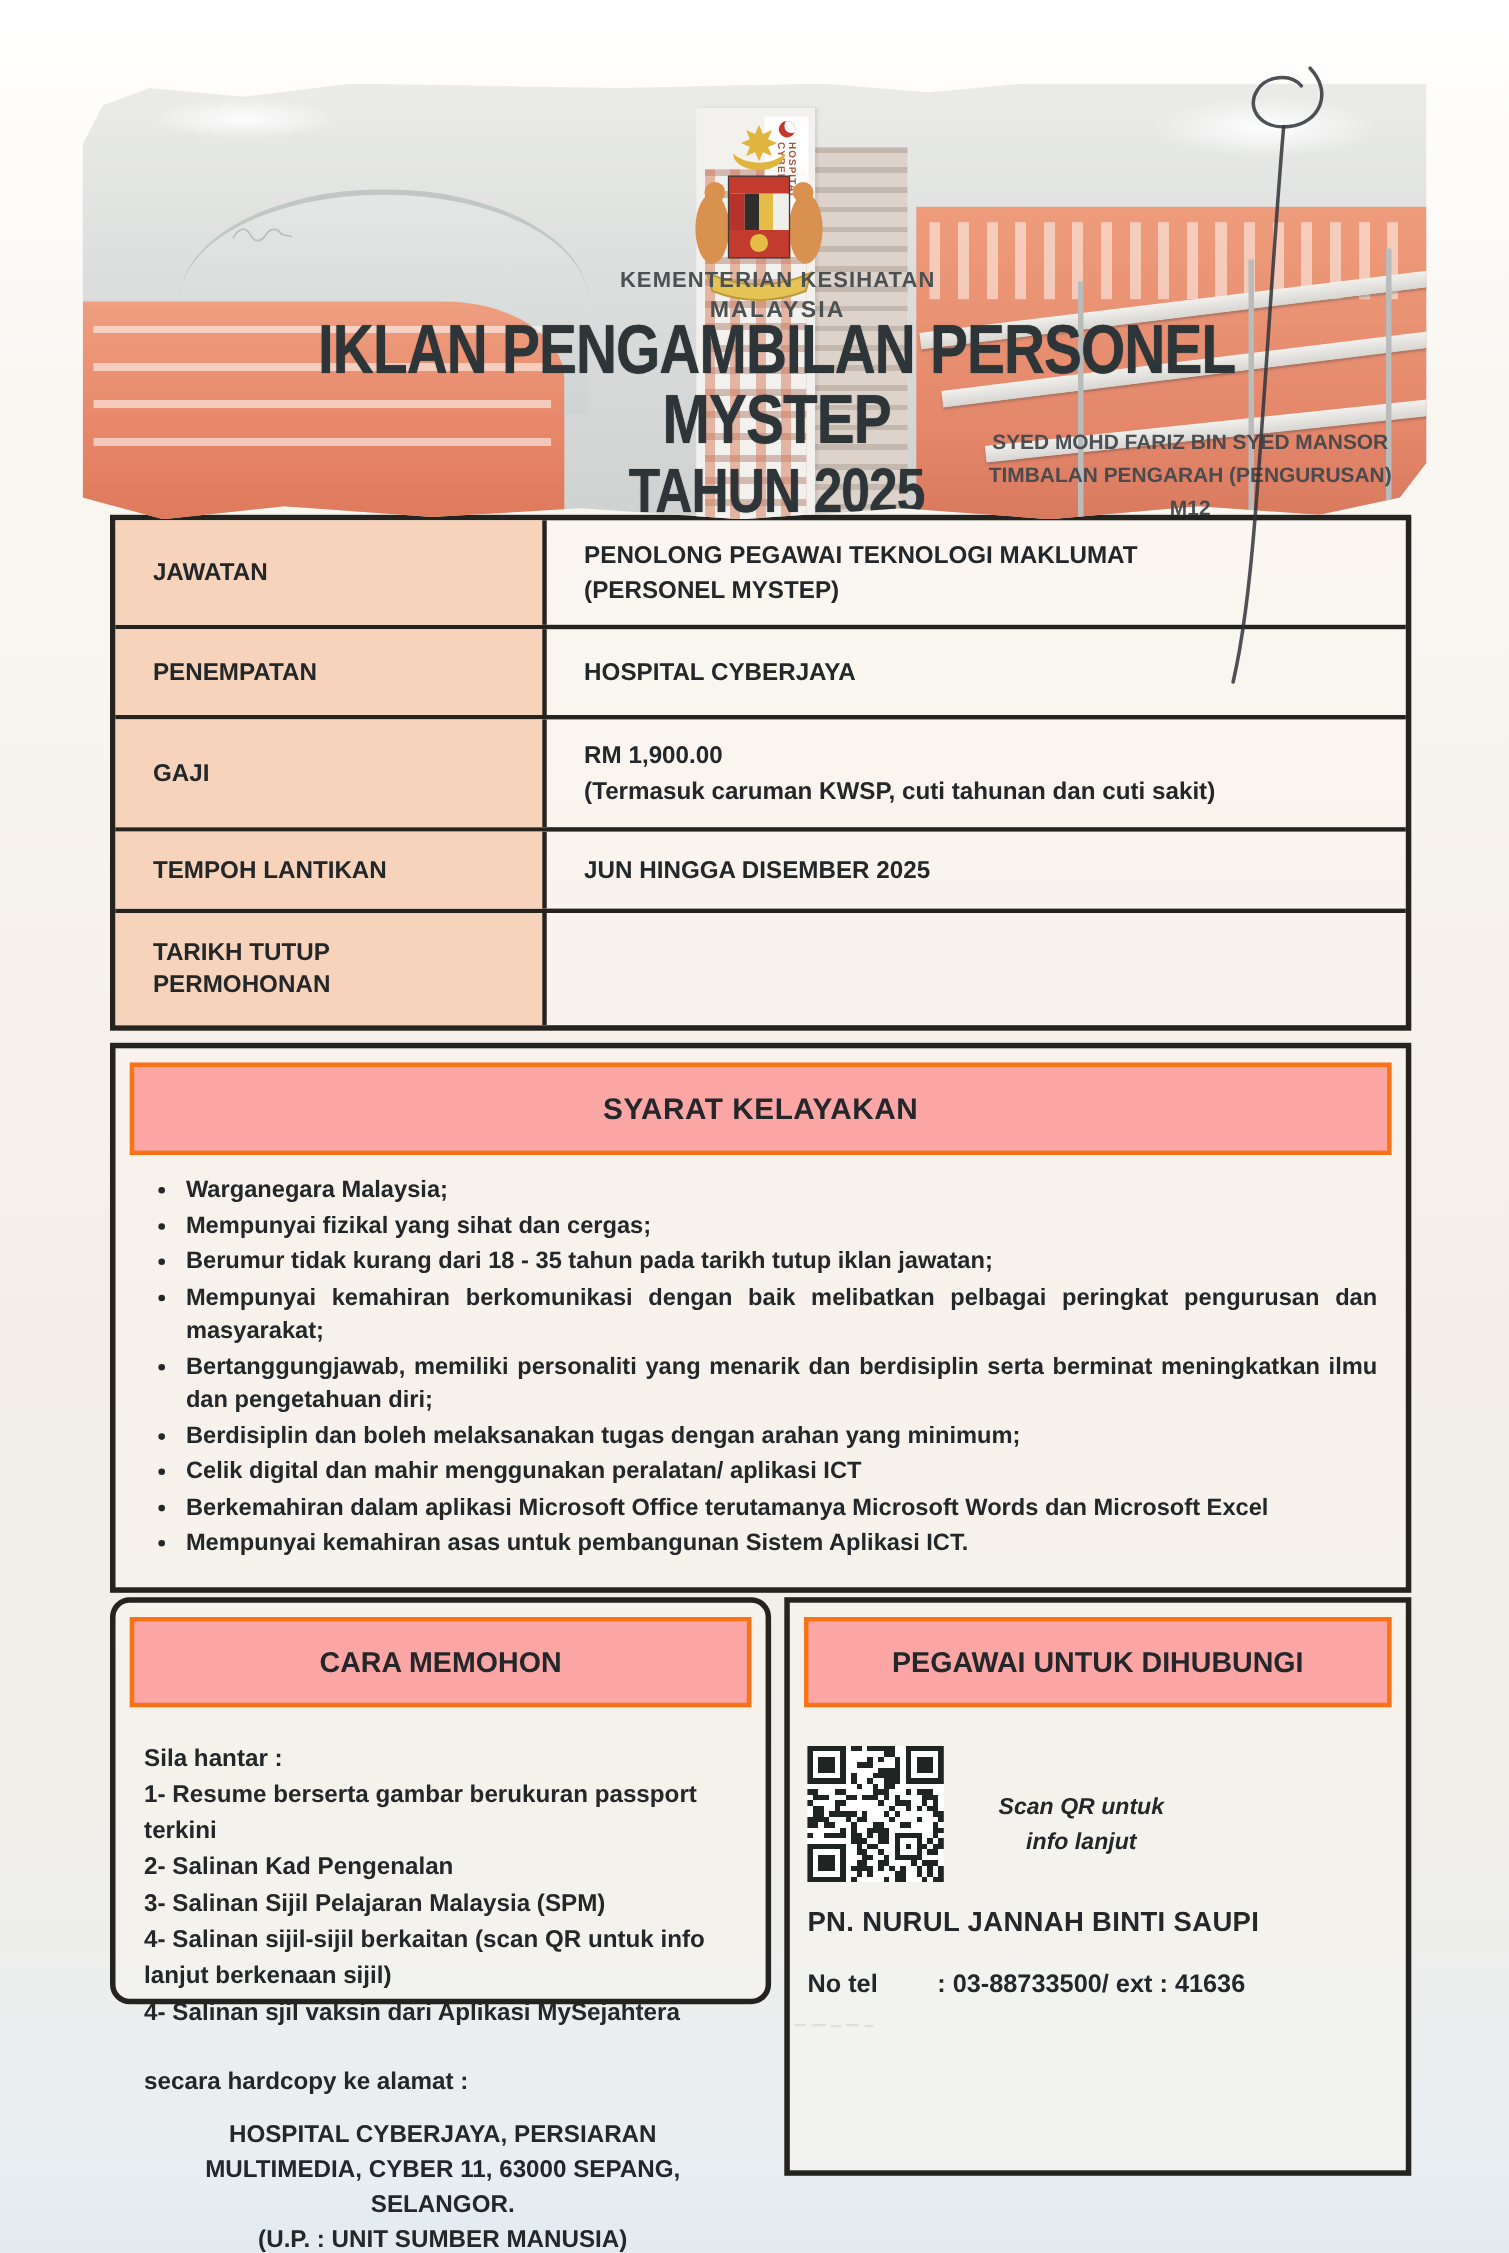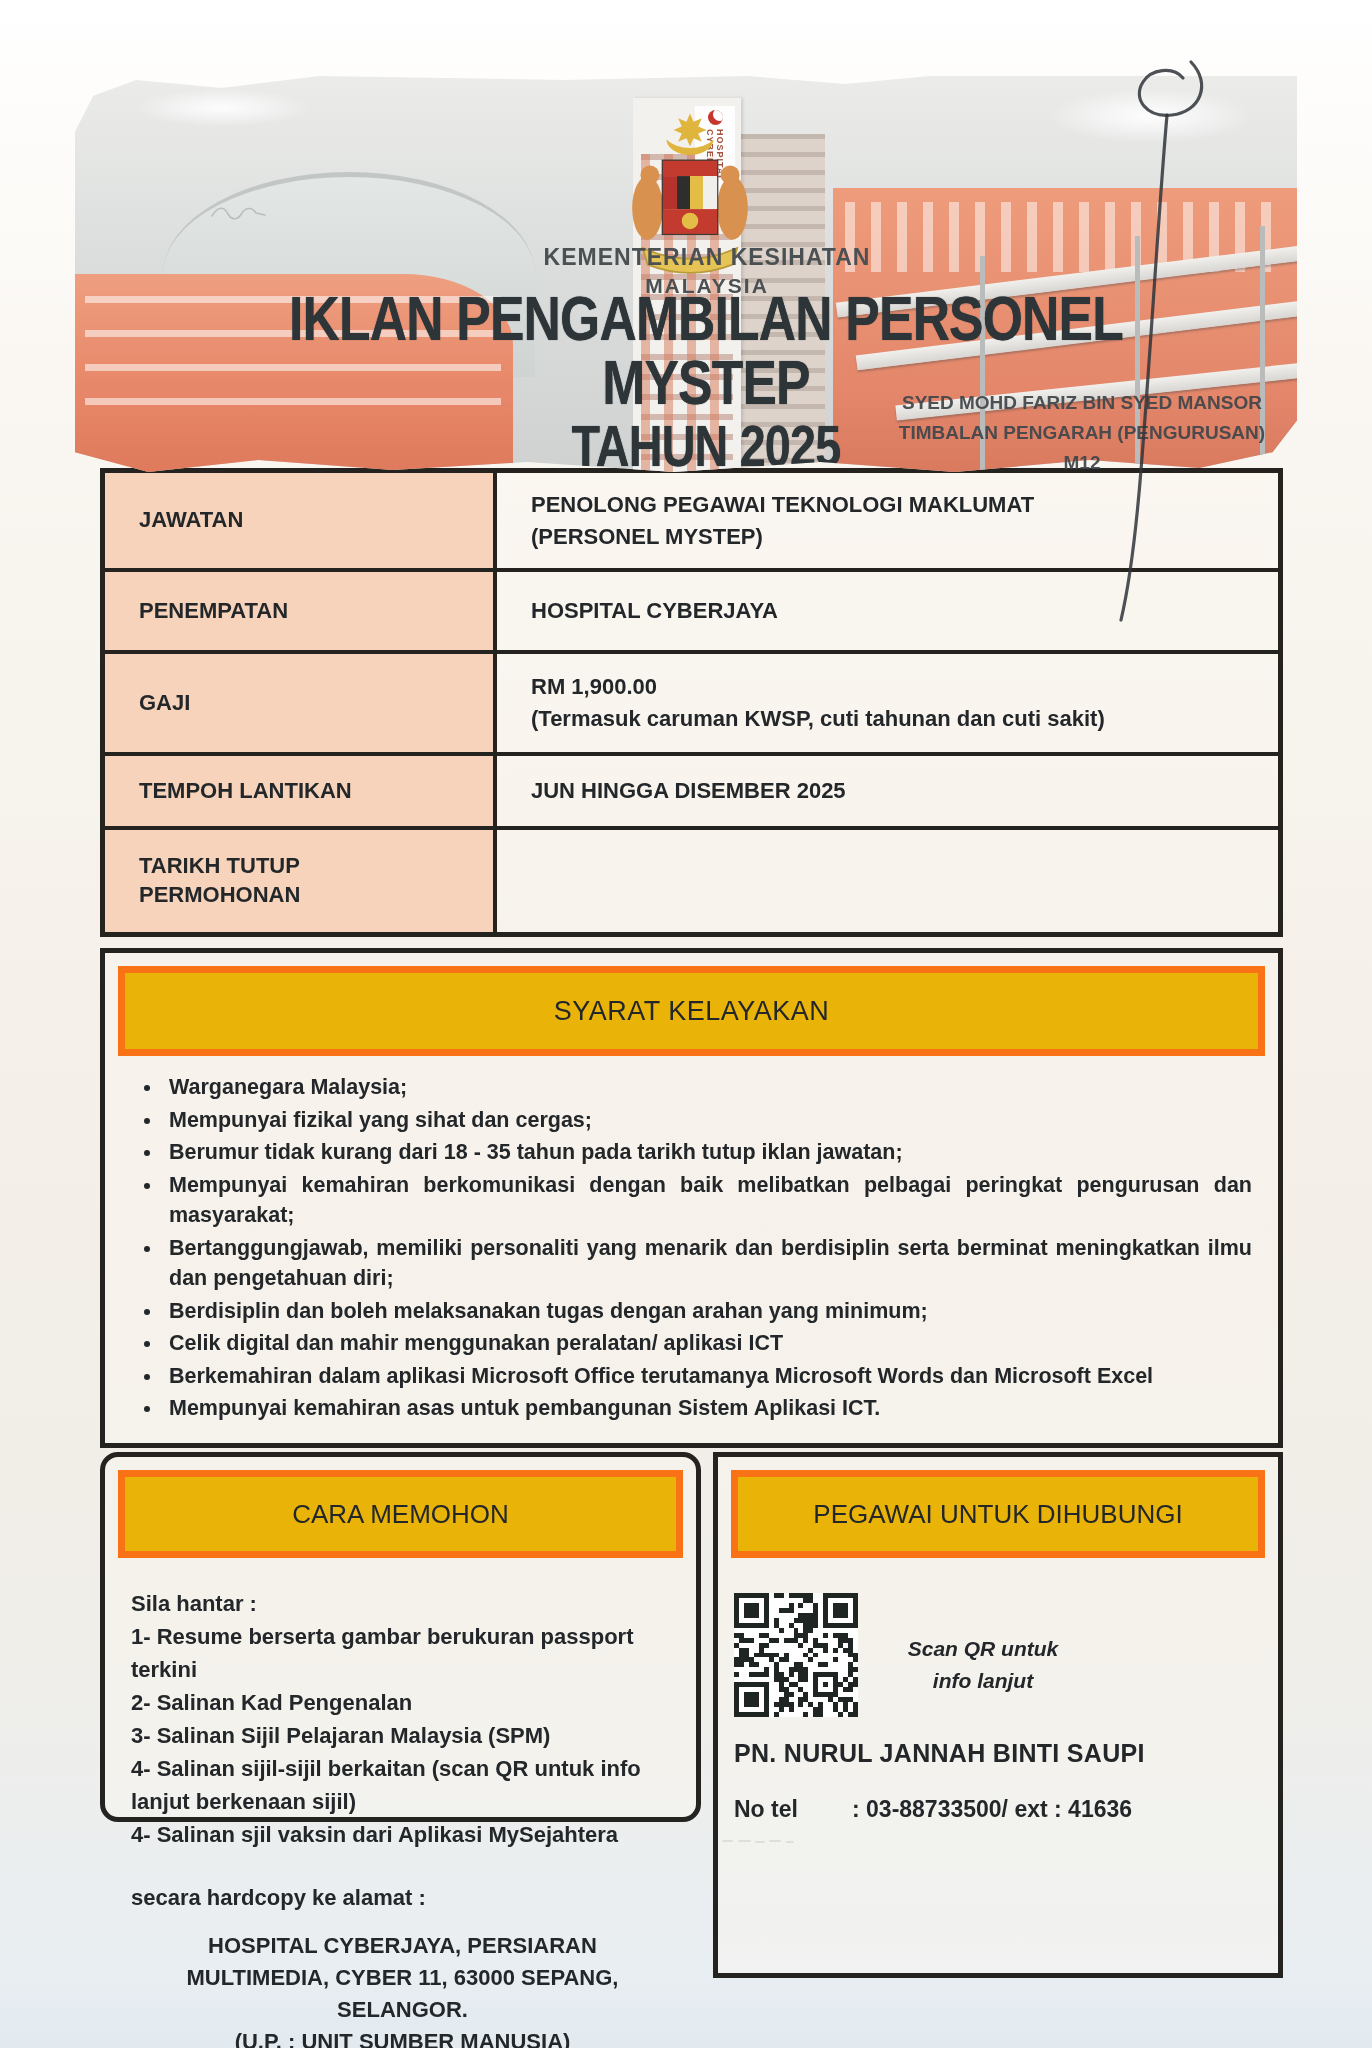--- a/index.html
+++ b/index.html
@@ -48,41 +48,41 @@
   .p1{left:905px;top:180px;height:216px;} .p2{left:1060px;top:160px;height:236px;} .p3{left:1185px;top:150px;height:246px;}
   .tower-sign{position:absolute;left:620px;top:30px;width:40px;height:110px;background:rgba(255,255,255,.92);
     display:flex;flex-direction:column;align-items:center;padding-top:4px;}
   .crescent{width:15px;height:15px;border-radius:50%;background:#c5372c;position:relative;overflow:hidden;flex:none;}
   .crescent:after{content:"";position:absolute;left:5px;top:-2px;width:13px;height:13px;border-radius:50%;background:#fff;}
   .tower-sign .vtxt{writing-mode:vertical-rl;font-size:9px;font-weight:bold;letter-spacing:1px;color:#a5533f;margin-top:4px;}
 
   .arms{position:absolute;left:556px;top:30px;width:118px;height:218px;}
 
   .ministry{position:absolute;left:21px;top:168px;width:100%;text-align:center;color:#4b5053;font-weight:bold;}
-  .ministry .l1{font-size:23px;letter-spacing:1px;}
+  .ministry .l1{font-size:20px;letter-spacing:1px;}
   .ministry .l2{font-size:21px;letter-spacing:2px;margin-top:3px;}
 
   .title-wrap{position:absolute;left:20px;top:210px;width:100%;text-align:center;color:#2e3538;z-index:5;}
   .title-wrap .t1,.title-wrap .t2{display:inline-block;font-weight:bold;transform:scaleX(.82);transform-origin:50% 50%;letter-spacing:-1px;text-shadow:0 0 1px #2e3538;}
   .title-wrap .t1{font-size:63px;line-height:64px;}
   .title-wrap .t2{font-size:57px;line-height:60px;margin-top:2px;}
 
   .signature{position:absolute;left:878px;top:388px;width:408px;text-align:center;z-index:6;
     color:#41464b;font-weight:bold;font-size:19px;line-height:30px;opacity:.93;}
 
   
   .pen-svg{position:absolute;left:0;top:0;z-index:9;pointer-events:none;}
   .pen-svg path{fill:none;stroke:#2f3439;stroke-width:3.2;stroke-linecap:round;opacity:.85;}
   .pen-svg path.faint{stroke:#9aa09e;stroke-width:1.6;opacity:.55;}
   .pen-svg path.smudge{stroke:#b9bdba;stroke-width:2;opacity:.35;}
 
   
   .box{position:absolute;border:5px solid #25231f;box-sizing:border-box;background:rgba(250,246,239,.45);}
-  .bar{margin:13px;border:7px solid #f97316;background:#eab308;display:flex;align-items:center;justify-content:center;
-    font-weight:normal;color:#23272a;}
+  .bar{margin:13px;border:4px solid #f97316;background:#fca5a5;display:flex;align-items:center;justify-content:center;
+    font-weight:bold;color:#23272a;}
 
   
   .table{left:100px;top:468px;width:1183px;z-index:2;}
   .trow{display:flex;border-top:4px solid #25231f;}
   .trow:first-child{border-top:none;}
   .tlabel{width:392px;flex:none;background:#f6d3ba;border-right:4px solid #25231f;
     display:flex;align-items:center;padding:0 33px 0 34px;box-sizing:border-box;
     font-weight:bold;font-size:22px;color:#23272a;white-space:pre-line;line-height:1.3;}
   .tval{flex:1;display:flex;align-items:center;padding:6px 24px 6px 34px;
     font-weight:bold;font-size:22px;color:#23272a;white-space:pre-line;line-height:1.45;}

